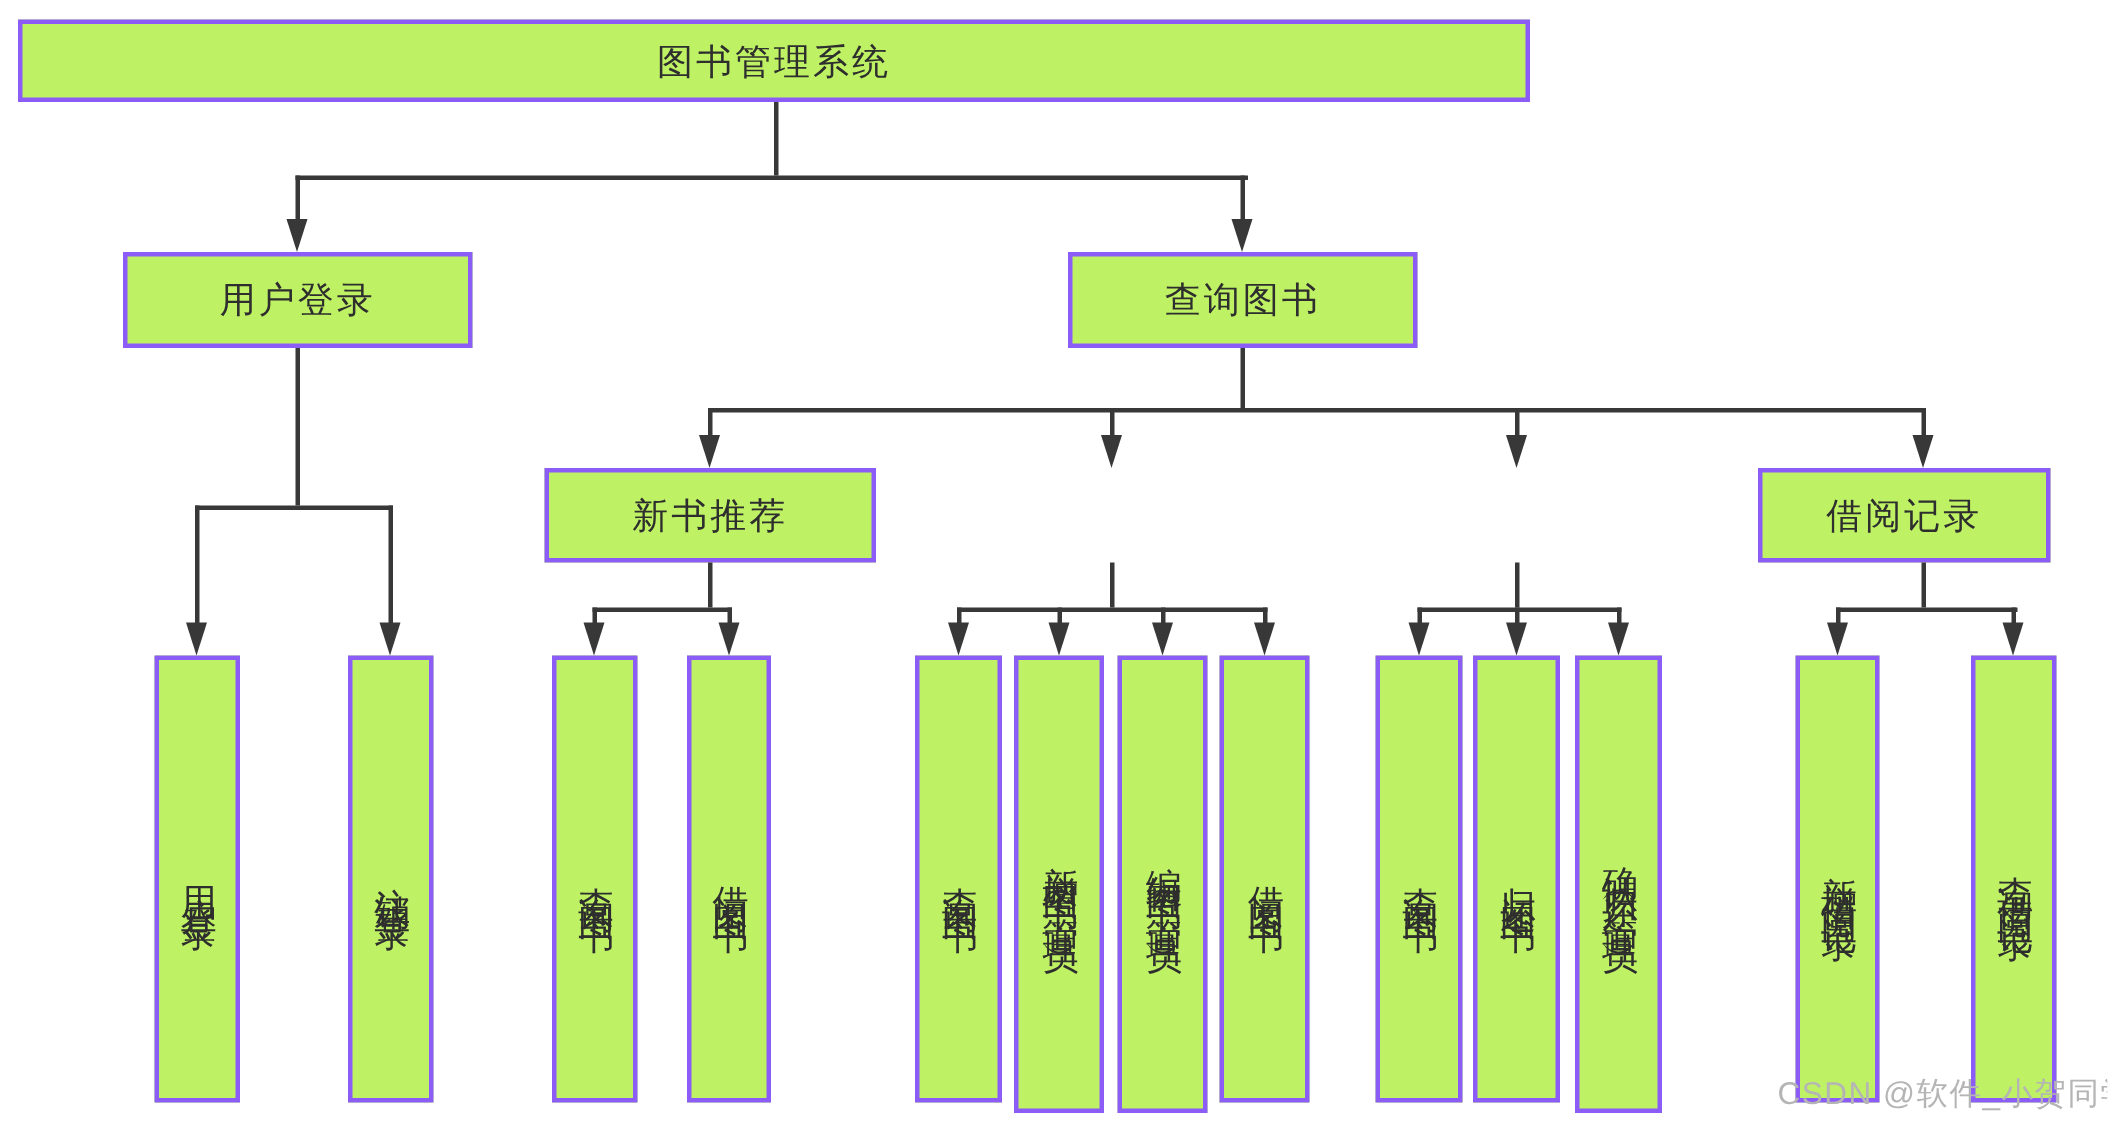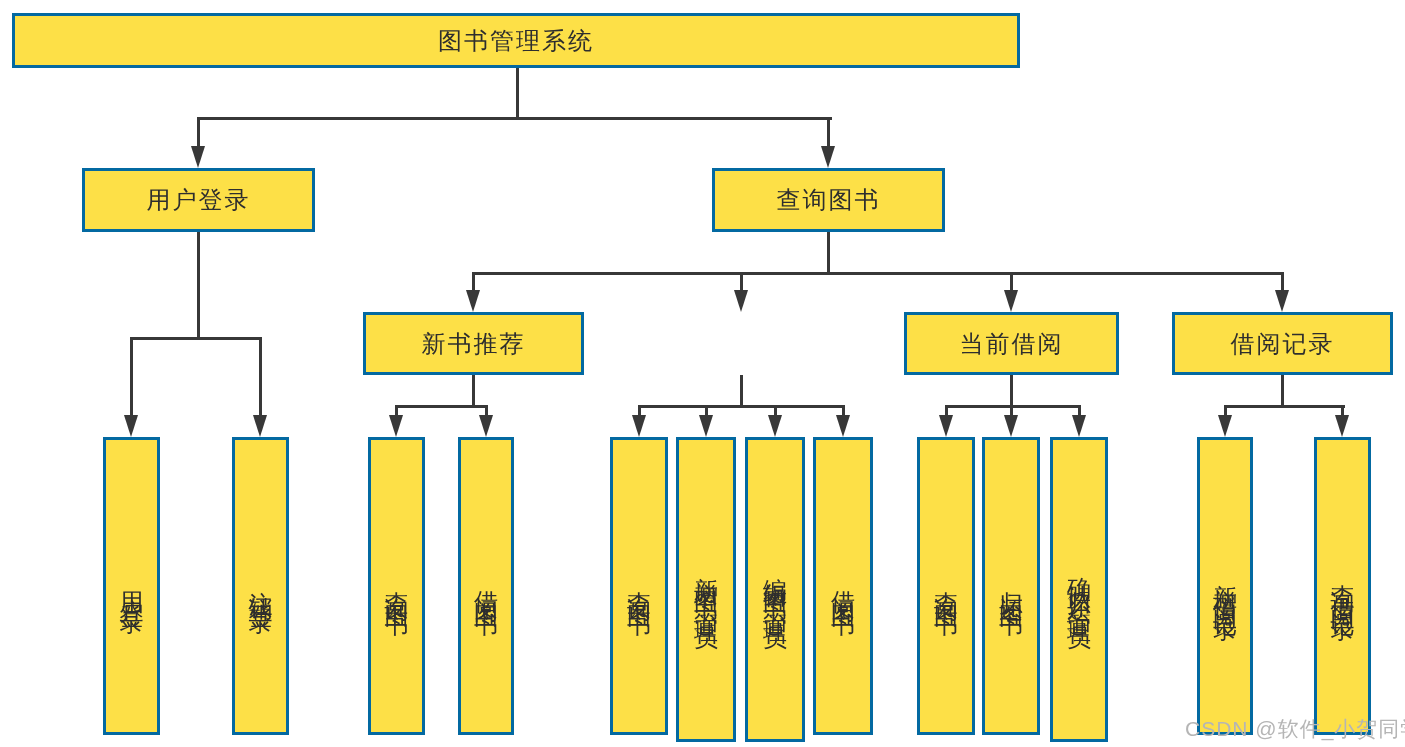--- a/index.html
+++ b/index.html
@@ -8,22 +8,22 @@
     width: 1405px;
     height: 747px;
     background: #ffffff;
     overflow: hidden;
     font-family: "Liberation Sans", sans-serif;
     color: #2e2e2e;
   }
   .box {
     position: absolute;
     box-sizing: border-box;
-    border: 3px solid #0369a1;
-    background: #fde047;
+    border: 3px solid #8b5cf6;
+    background: #bef264;
     display: flex;
     align-items: center;
     justify-content: center;
   }
   .hlabel {
     font-size: 24px;
     letter-spacing: 2px;
     color: #2e2e2e;
     white-space: nowrap;
   }
@@ -70,24 +70,21 @@
   <div class="box" style="left:82px; top:168px; width:233px; height:64px;">
     <span class="hlabel">用户登录</span>
   </div>
   <div class="box" style="left:712px; top:168px; width:233px; height:64px;">
     <span class="hlabel">查询图书</span>
   </div>
 
   <div class="box" style="left:363px; top:312px; width:221px; height:63px;">
     <span class="hlabel">新书推荐</span>
   </div>
-  <div class="box" style="left:904px; top:312px; width:215px; height:63px;">
-    <span class="hlabel">当前借阅</span>
-  </div>
-  <div class="box" style="left:1172px; top:312px; width:221px; height:63px;">
+  <div class="box" style="left:1172px; top:312px; width:195px; height:63px;">
     <span class="hlabel">借阅记录</span>
   </div>
 
   <div class="box" style="left:103px; top:437px; width:57px; height:298px;">
     <span class="vlabel">用户登录</span>
   </div>
   <div class="box" style="left:232px; top:437px; width:57px; height:298px;">
     <span class="vlabel">注销登录</span>
   </div>
 

